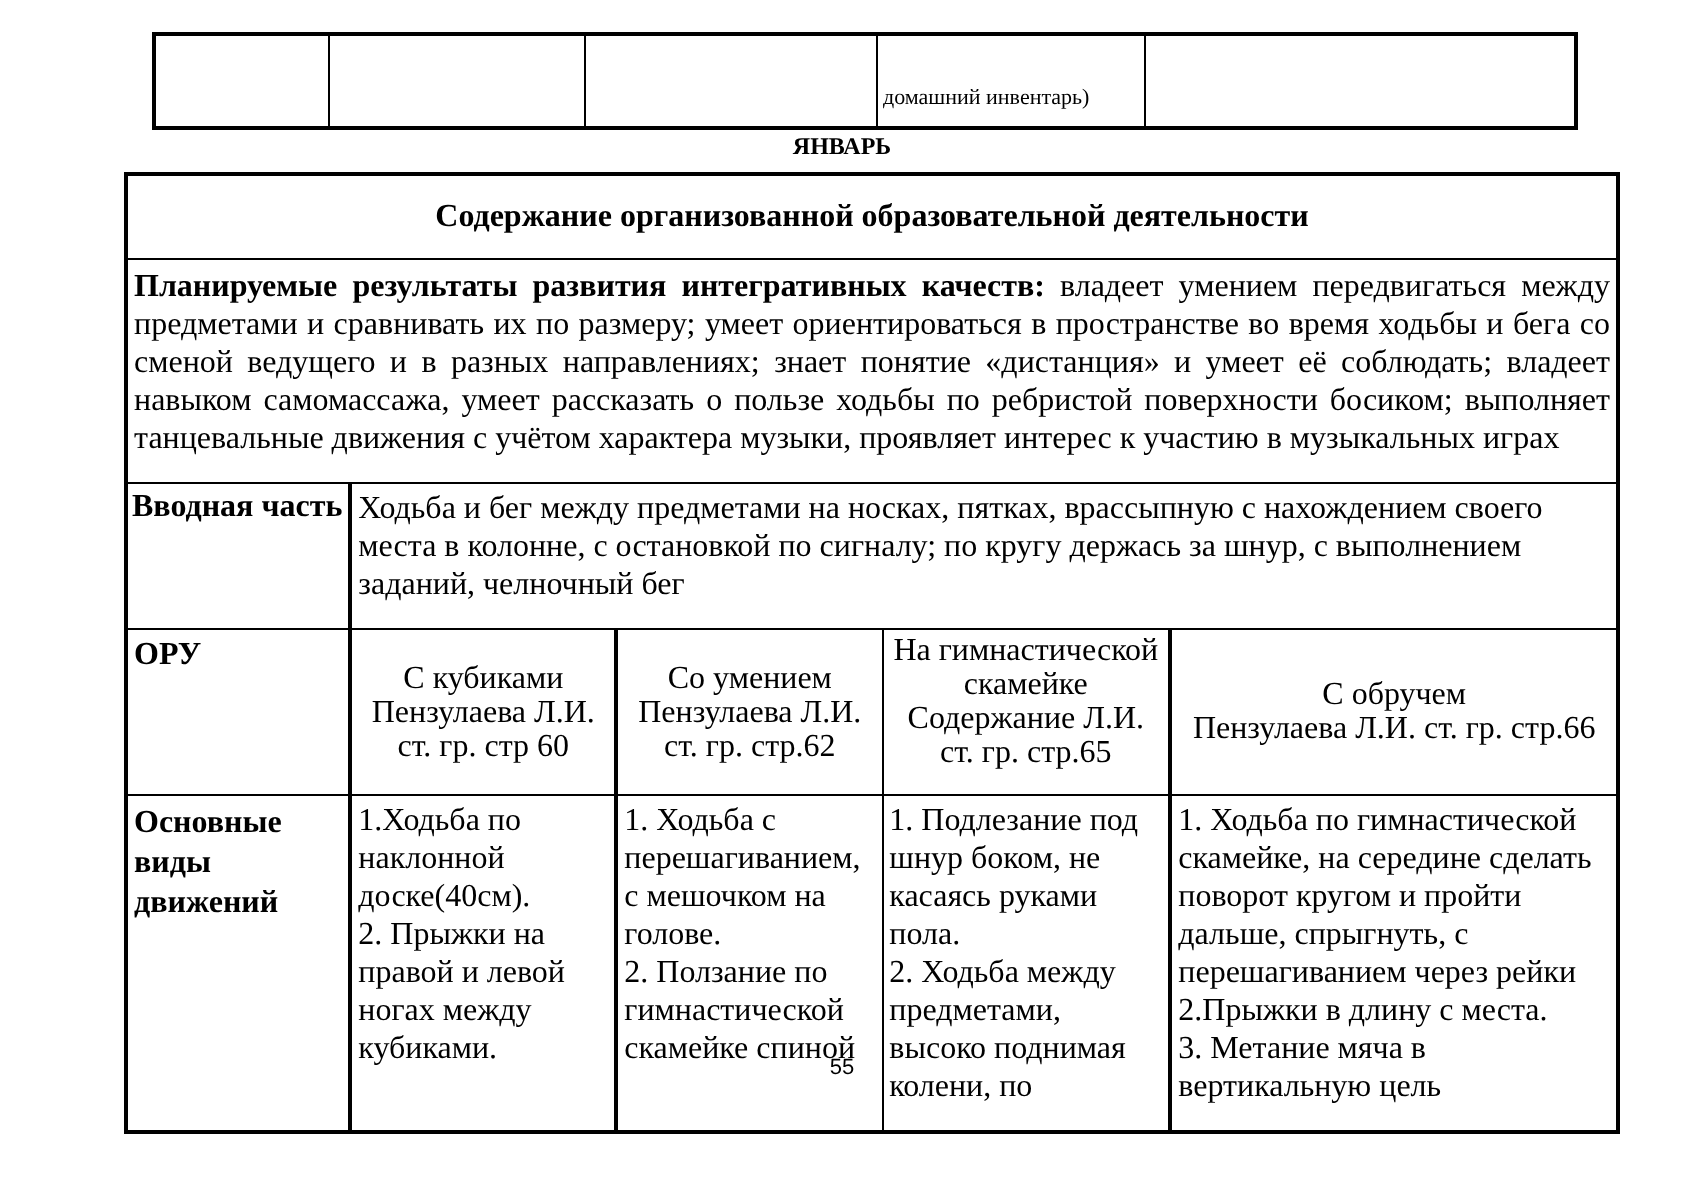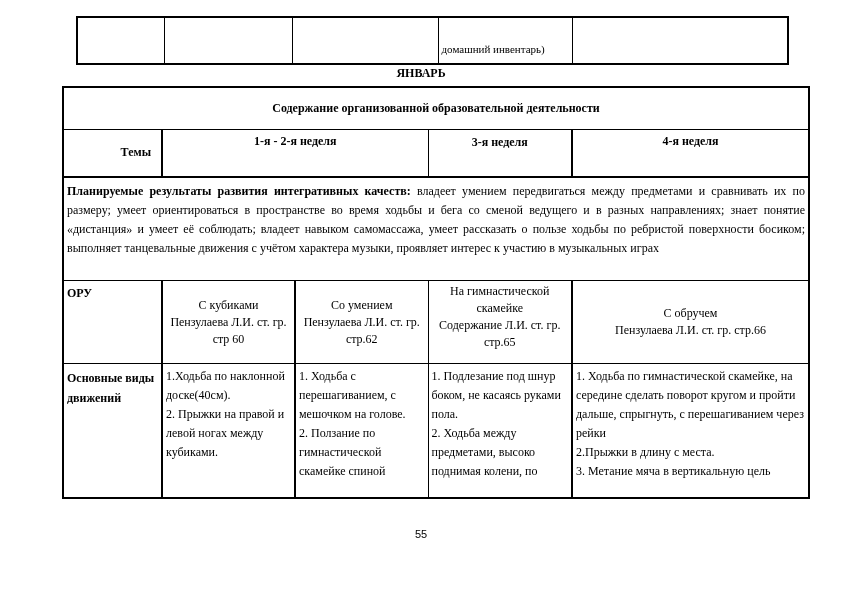--- a/index.html
+++ b/index.html
@@ -9,21 +9,21 @@
   table { border-collapse:collapse; }
   td { box-sizing:border-box; vertical-align:top; padding:12px 3px; }
 
   
   #top-table { position:absolute; left:76px; top:16px; width:713px; height:47px; border:2px solid #000; }
   #top-table td { border:1px solid #000; height:47px; font-size:11px; vertical-align:bottom; padding-bottom:8px; }
 
   #month-title { left:0; width:842px; top:66px; text-align:center; font-weight:bold; font-size:12px; }
 
   #main { position:absolute; left:62px; top:86px; width:748px; border:2px solid #000; }
-  #main td { border:1px solid #000; font-size:12px; line-height:17px; }
+  #main td { border:1px solid #000; font-size:16px; line-height:17px; }
   .b { font-weight:bold; }
   .c { text-align:center; }
   .just { text-align:justify; text-align-last:left; }
   .thick-l { border-left:2px solid #000 !important; }
   .thick-b { border-bottom:2px solid #000 !important; }
 
   #page-number { left:0; width:842px; top:528px; text-align:center; font-size:11px; font-family:"Liberation Sans", sans-serif; }
 </style>
 </head>
 <body>
@@ -49,27 +49,25 @@
       <col style="width:133px">
       <col style="width:142px">
       <col style="width:2px">
       <col>
   </colgroup>
   <tbody>
       <tr>
     <td colspan="6" class="b c" style="height:28px; vertical-align:middle;">Содержание организованной образовательной деятельности</td>
   </tr>
   <tr>
-    <td class="b thick-b" style="height:47px; text-align:right; vertical-align:middle; padding-right:10px;">Темы</td>
-    <td colspan="2" class="b c thick-l thick-b" style="padding-top:3px;">1-я - 2-я неделя</td>
-    <td colspan="2" class="b c thick-b" style="padding-top:4px;">3-я неделя</td>
-    <td class="b c thick-l thick-b" style="padding-top:3px;">4-я неделя</td>
+    <td colspan="6" class="just" style="height:104px; padding-top:4px; line-height:19px;"><span class="b">Планируемые результаты развития интегративных качеств:</span><span> владеет умением передвигаться между предметами и сравнивать их по размеру; умеет ориентироваться в пространстве во время ходьбы и бега со сменой ведущего и в разных направлениях; знает понятие «дистанция» и умеет её соблюдать; владеет навыком самомассажа, умеет рассказать о пользе ходьбы по ребристой поверхности босиком; выполняет танцевальные движения с учётом характера музыки, проявляет интерес к участию в музыкальных играх</span></td>
   </tr>
   <tr>
-    <td colspan="6" class="just" style="height:104px; padding-top:4px; line-height:19px;"><span class="b">Планируемые результаты развития интегративных качеств:</span><span> владеет умением передвигаться между предметами и сравнивать их по размеру; умеет ориентироваться в пространстве во время ходьбы и бега со сменой ведущего и в разных направлениях; знает понятие «дистанция» и умеет её соблюдать; владеет навыком самомассажа, умеет рассказать о пользе ходьбы по ребристой поверхности босиком; выполняет танцевальные движения с учётом характера музыки, проявляет интерес к участию в музыкальных играх</span></td>
+    <td class="b" style="height:44px; padding-top:3px; white-space:nowrap; padding-left:2px;">Вводная часть</td>
+    <td colspan="5" class="thick-l" style="padding-top:3px; line-height:19px;">Ходьба и бег между предметами на носках, пятках, врассыпную с нахождением своего места в колонне, с остановкой по сигналу; по кругу держась за шнур, с выполнением заданий, челночный бег</td>
   </tr>
   <tr>
     <td class="b" style="height:76px; padding-top:4px;">ОРУ</td>
     <td class="c thick-l" style="vertical-align:middle;">
       <div>С кубиками</div>
       <div>Пензулаева Л.И. ст. гр. стр 60</div>
     </td>
     <td class="c thick-l" style="vertical-align:middle;">
       <div>Со умением</div>
       <div>Пензулаева Л.И. ст. гр. стр.62</div>

